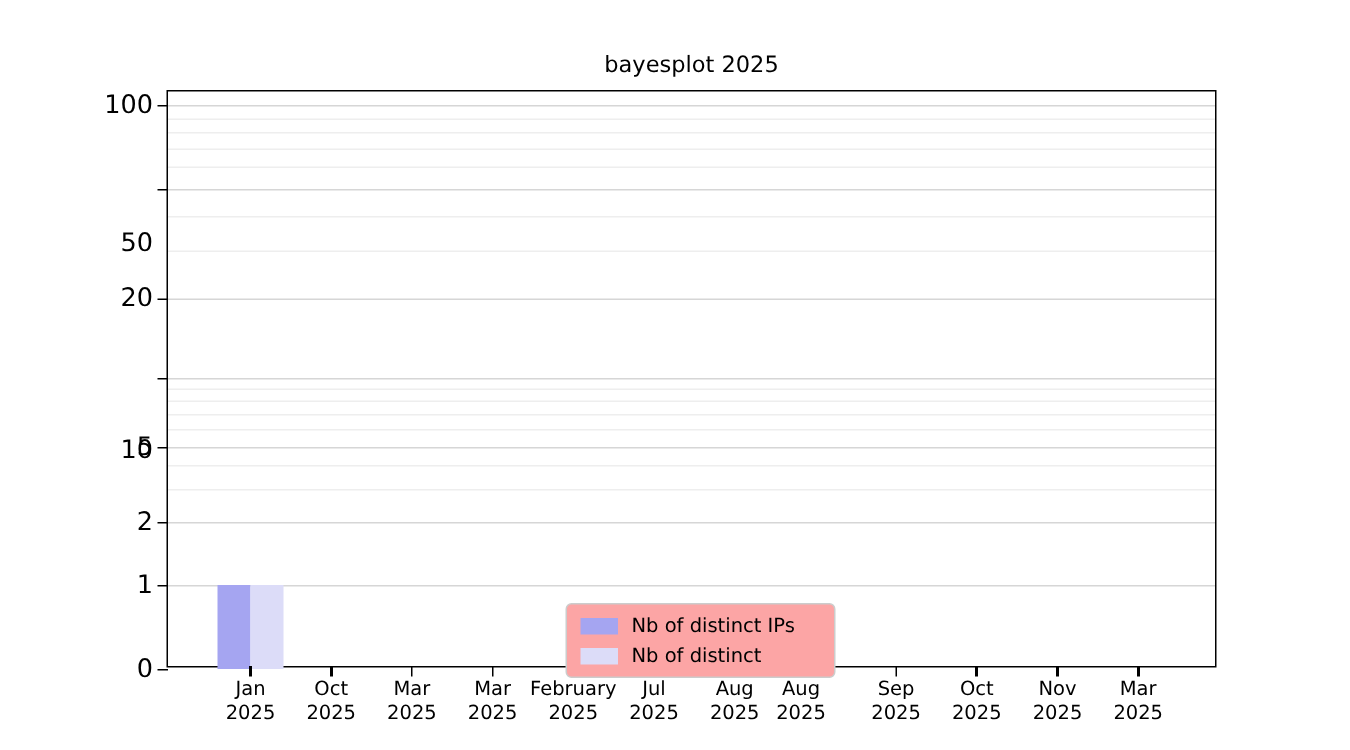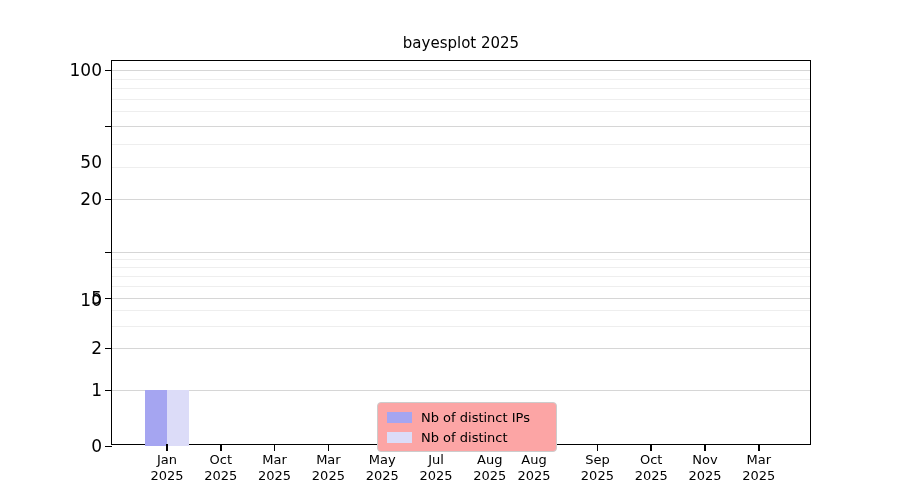--- a/index.html
+++ b/index.html
@@ -81,21 +81,21 @@
         <div class="xtick" style="left: 108.05px;"></div>
         <div class="xlabel" style="left: 76.8px;">Oct
 2025</div>
         <div class="xtick" style="left: 161.85px;"></div>
         <div class="xlabel" style="left: 130.6px;">Mar
 2025</div>
         <div class="xtick" style="left: 215.65px;"></div>
         <div class="xlabel" style="left: 184.4px;">Mar
 2025</div>
         <div class="xtick" style="left: 269.45px;"></div>
-        <div class="xlabel" style="left: 238.2px;">May
+        <div class="xlabel" style="left: 238.2px;">February
 2025</div>
         <div class="xtick" style="left: 323.25px;"></div>
         <div class="xlabel" style="left: 292px;">Jul
 2025</div>
         <div class="xtick" style="left: 377.05px;"></div>
         <div class="xlabel" style="left: 345.8px;">Aug
 2025</div>
         <div class="xtick" style="left: 430.85px;"></div>
         <div class="xlabel" style="left: 390px;">Aug
 2025</div>

